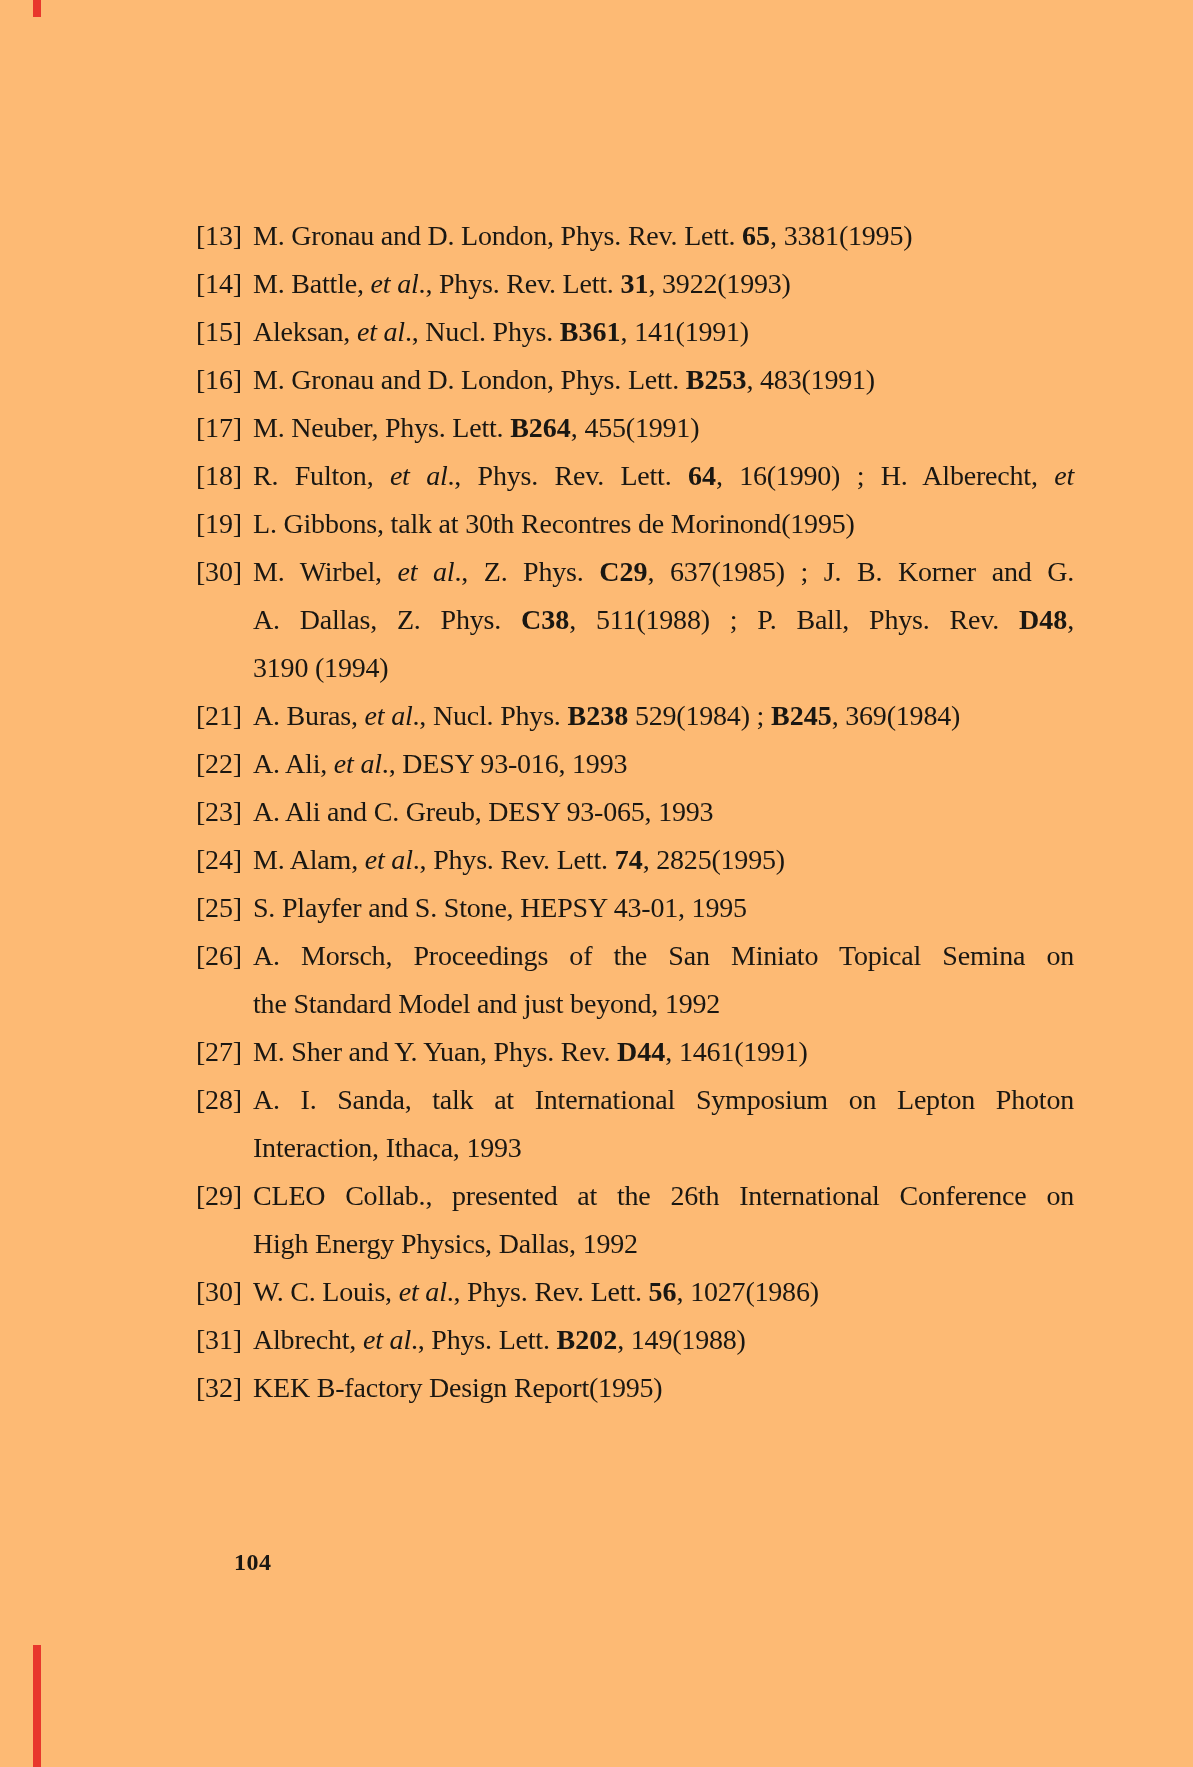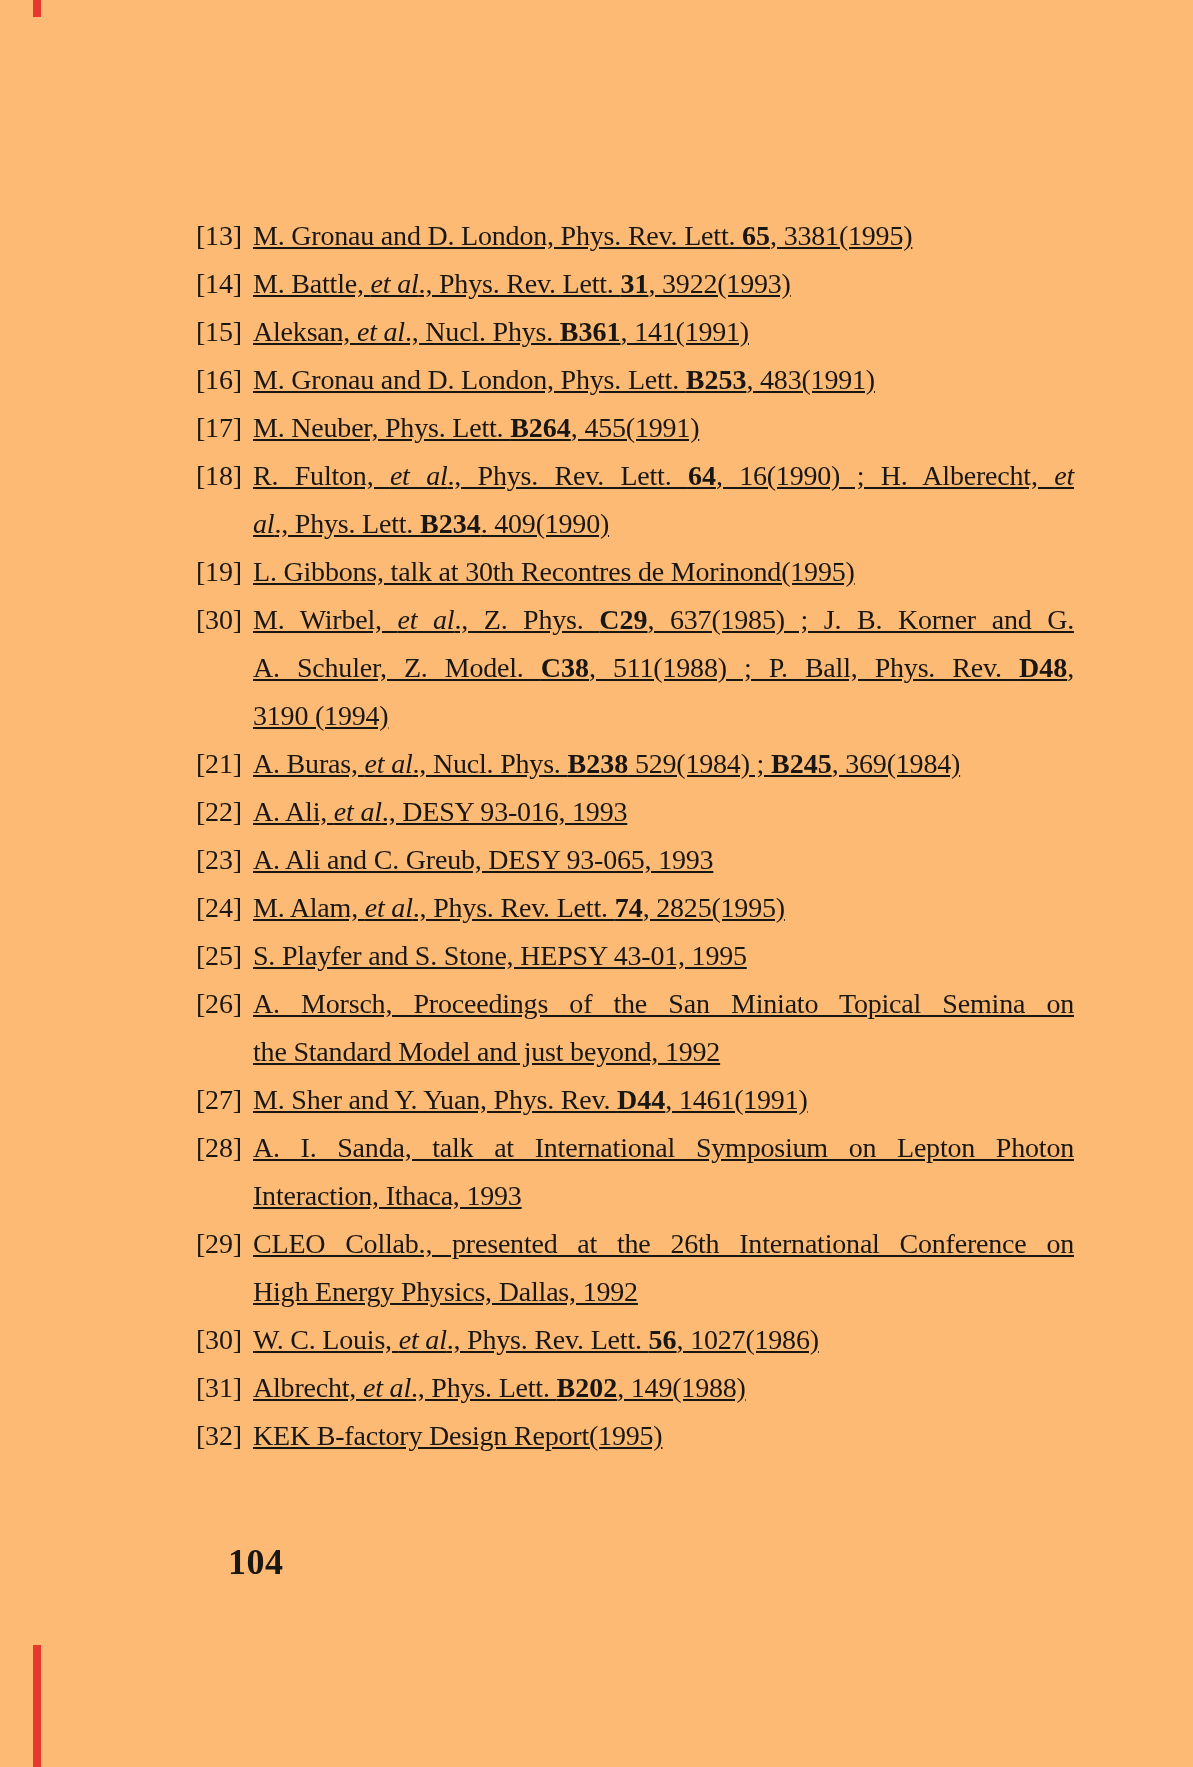--- a/index.html
+++ b/index.html
@@ -32,33 +32,32 @@
   .ref-label {
     flex: none;
     width: 57px;
   }
   .ref-text {
     flex: 1;
     min-width: 0;
   }
   .line {
     text-align: left;
-    text-decoration: underline;
   }
   .line.just {
     text-align: justify;
     text-align-last: justify;
   }
   .s-i { font-style: italic; }
   .s-b { font-weight: 700; letter-spacing: 0; }
   .page-number {
     position: absolute;
-    left: 228px;
+    left: 234px;
     top: 1545px;
-    font-size: 36px;
+    font-size: 24px;
     line-height: 34px;
     font-weight: 700;
     letter-spacing: 0.5px;
   }
   .scan-mark {
     position: absolute;
     left: 33px;
     width: 8px;
     background: #e8372c;
   }
@@ -100,34 +99,33 @@
       <div class="ref">
         <span class="ref-label">[17]</span>
         <div class="ref-text">
           <div class="line"><span>M. Neuber, Phys. Lett. </span><span class="s-b">B264</span><span>, 455(1991)</span></div>
         </div>
       </div>
       <div class="ref">
         <span class="ref-label">[18]</span>
         <div class="ref-text">
           <div class="line just"><span>R. Fulton, </span><span class="s-i">et al</span><span>., Phys. Rev. Lett. </span><span class="s-b">64</span><span>, 16(1990) ; H. Alberecht, </span><span class="s-i">et</span></div>
-          <div class="line"><span class="s-i">al</span><span>., Phys. Lett. </span><span class="s-b">B234</span><span>. 409(1990)</span></div>
         </div>
       </div>
       <div class="ref">
         <span class="ref-label">[19]</span>
         <div class="ref-text">
           <div class="line"><span>L. Gibbons, talk at 30th Recontres de Morinond(1995)</span></div>
         </div>
       </div>
       <div class="ref">
         <span class="ref-label">[30]</span>
         <div class="ref-text">
           <div class="line just"><span>M. Wirbel, </span><span class="s-i">et al</span><span>., Z. Phys. </span><span class="s-b">C29</span><span>, 637(1985) ; J. B. Korner and G.</span></div>
-          <div class="line just"><span>A. Schuler, Z. Model. </span><span class="s-b">C38</span><span>, 511(1988) ; P. Ball, Phys. Rev. </span><span class="s-b">D48</span><span>,</span></div>
+          <div class="line just"><span>A. Dallas, Z. Phys. </span><span class="s-b">C38</span><span>, 511(1988) ; P. Ball, Phys. Rev. </span><span class="s-b">D48</span><span>,</span></div>
           <div class="line"><span>3190 (1994)</span></div>
         </div>
       </div>
       <div class="ref">
         <span class="ref-label">[21]</span>
         <div class="ref-text">
           <div class="line"><span>A. Buras, </span><span class="s-i">et al</span><span>., Nucl. Phys. </span><span class="s-b">B238</span><span> 529(1984) ; </span><span class="s-b">B245</span><span>, 369(1984)</span></div>
         </div>
       </div>
       <div class="ref">

